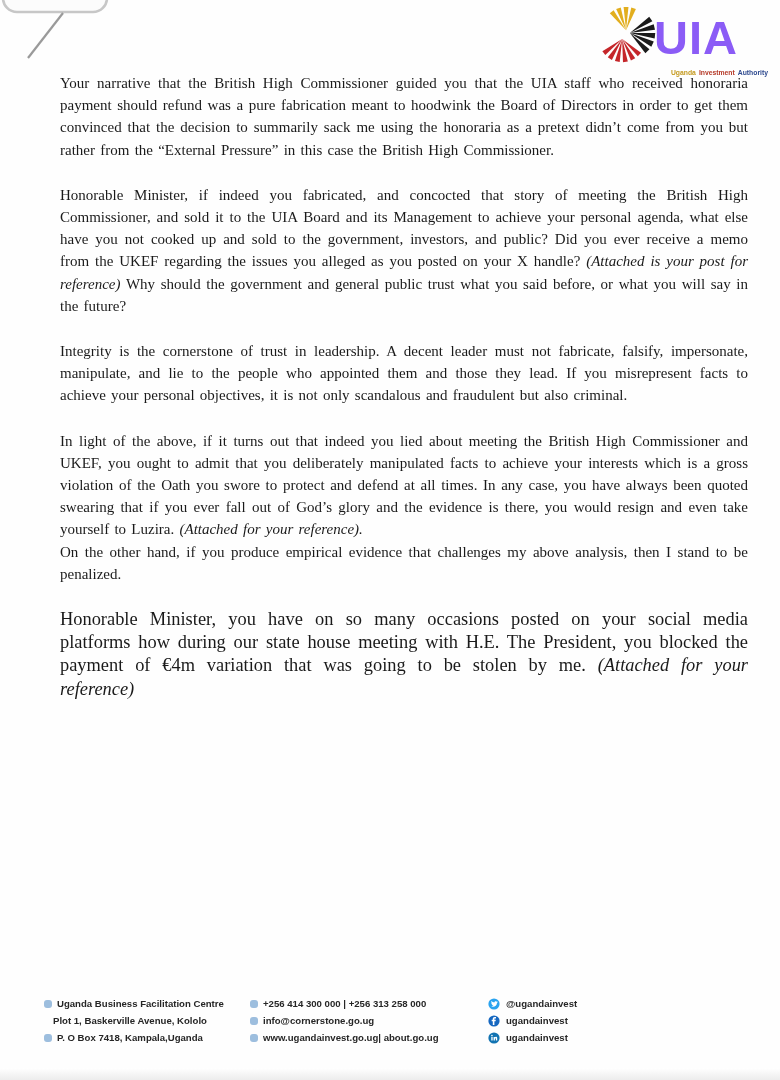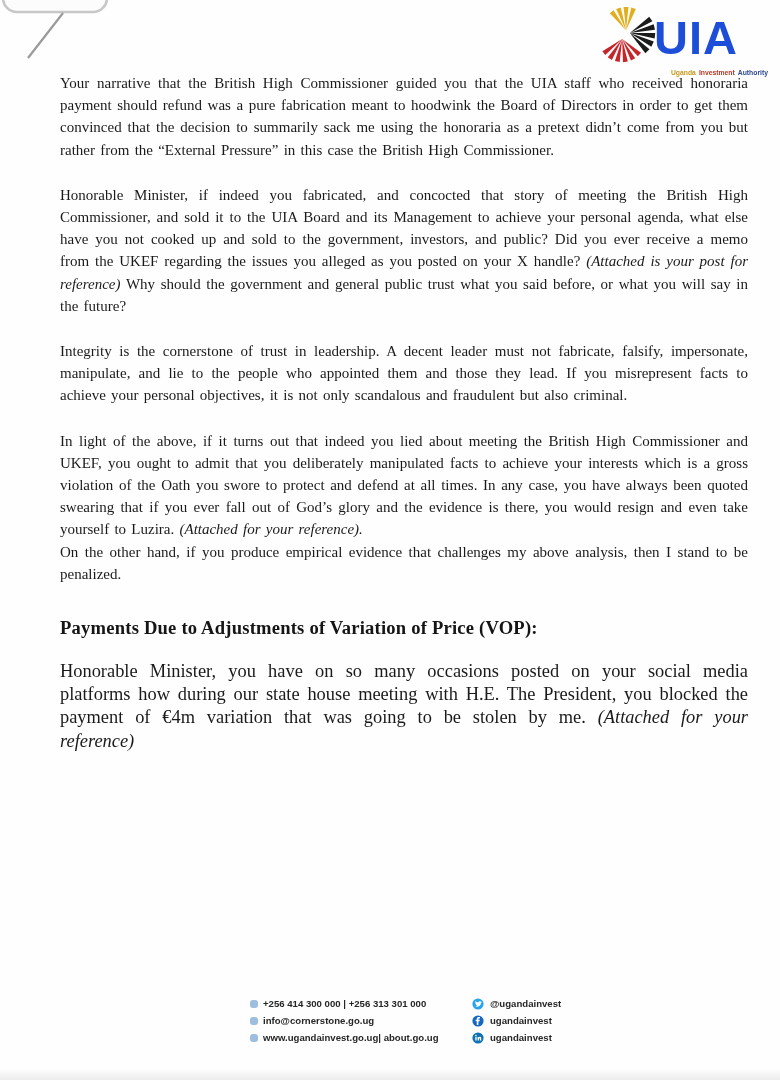--- a/index.html
+++ b/index.html
@@ -6,21 +6,21 @@
   .page{position:relative;width:780px;height:1080px;background:#fefefe;overflow:hidden;
         font-family:"Liberation Serif",serif;}
 
   
   .bubble{position:absolute;top:0;left:0;width:220px;height:150px;pointer-events:none;}
 
   
   .logo{position:absolute;top:4px;right:8px;width:176px;}
   .logo-row{display:flex;align-items:center;}
   .logo-text{font-family:"Liberation Sans",sans-serif;font-weight:700;font-size:47px;
-             line-height:1;color:#1d4ed8;letter-spacing:1px;margin-left:-4px;}
+             line-height:1;color:#8b5cf6;letter-spacing:1px;margin-left:-4px;}
   .tagline{display:flex;gap:3px;justify-content:flex-end;margin:-1px 4px 0 0;
            font-family:"Liberation Sans",sans-serif;font-size:6.8px;font-weight:700;}
 
   
   .doc-body{position:absolute;left:60px;width:688px;top:72px;color:#1a1a1a;text-align:justify;}
   .para{margin:0 0 23px 0;font-size:15px;line-height:22.2px;font-weight:400;
         word-spacing:1.5px;}
   .para .it{font-style:italic;}
   .para.light{font-weight:400;font-size:18.4px;line-height:23.2px;word-spacing:2px;}
   .sec-heading{font-size:18.6px;font-weight:700;margin:32px 0 21px 0;text-align:left;
@@ -94,44 +94,57 @@
   <div class="doc-body">
 
     <p class="para">Your narrative that the British High Commissioner guided you that the UIA staff who received honoraria payment should refund was a pure fabrication meant to hoodwink the Board of Directors in order to get them convinced that the decision to summarily sack me using the honoraria as a pretext didn’t come from you but rather from the “External Pressure” in this case the British High Commissioner.</p>
 
     <p class="para"><span>Honorable Minister, if indeed you fabricated, and concocted that story of meeting the British High Commissioner, and sold it to the UIA Board and its Management to achieve your personal agenda, what else have you not cooked up and sold to the government, investors, and public? Did you ever receive a memo from the UKEF regarding the issues you alleged as you posted on your X handle? </span><span class="it">(Attached is your post for reference)</span><span> Why should the government and general public trust what you said before, or what you will say in the future?</span></p>
 
     <p class="para">Integrity is the cornerstone of trust in leadership. A decent leader must not fabricate, falsify, impersonate, manipulate, and lie to the people who appointed them and those they lead. If you misrepresent facts to achieve your personal objectives, it is not only scandalous and fraudulent but also criminal.</p>
 
     <p class="para"><span>In light of the above, if it turns out that indeed you lied about meeting the British High Commissioner and UKEF, you ought to admit that you deliberately manipulated facts to achieve your interests which is a gross violation of the Oath you swore to protect and defend at all times. In any case, you have always been quoted swearing that if you ever fall out of God’s glory and the evidence is there, you would resign and even take yourself to Luzira. </span><span class="it">(Attached for your reference).</span><br><span>On the other hand, if you produce empirical evidence that challenges my above analysis, then I stand to be penalized.</span></p>
 
-    <h2 class="sec-heading">Payments Due to Adjustments of Variation of Price (VOP):</h2>
 
     <p class="para light"><span>Honorable Minister, you have on so many occasions posted on your social media platforms how during our state house meeting with H.E. The President, you blocked the payment of €4m variation that was going to be stolen by me. </span><span class="it">(Attached for your reference)</span></p>
   </div>
 
   <div class="footer">
 
+    <div class="fcol" style="left:44px">
+      <div class="frow">
+        <span class="cicon"></span>
+        <span>Uganda Business Facilitation Centre</span>
+      </div>
+      <div class="frow">
+        <span class="cicon ghost"></span>
+        <span>Plot 1, Baskerville Avenue, Kololo</span>
+      </div>
+      <div class="frow">
+        <span class="cicon"></span>
+        <span>P. O Box 7418, Kampala,Uganda</span>
+      </div>
+    </div>
 
     <div class="fcol" style="left:250px">
       <div class="frow">
         <span class="cicon"></span>
-        <span>+256 414 300 000 | +256 313 301 000</span>
+        <span>+256 414 300 000 | +256 313 258 000</span>
       </div>
       <div class="frow">
         <span class="cicon"></span>
         <span>info@cornerstone.go.ug</span>
       </div>
       <div class="frow">
         <span class="cicon"></span>
         <span>www.ugandainvest.go.ug| about.go.ug</span>
       </div>
     </div>
 
-    <div class="fcol" style="left:472px">
+    <div class="fcol" style="left:488px">
       <div class="frow">
         <span class="sicon">
           <svg width="12" height="12" viewBox="0 0 12 12">
             <circle cx="6" cy="6" r="5.6" fill="#2aa3ef"></circle>
             <path fill="#ffffff" d="M3.1,8.3c2.9,1.1,5.8-0.5,5.9-3.3l0.9-0.9l-0.9,0.2
               c0.4-0.3,0.6-0.6,0.7-1l-1,0.4C7.9,2.8,6.5,3.3,6.4,4.5C5.2,4.4,4.1,3.9,3.4,3
               C3,3.8,3.3,4.7,4,5.2L3.3,5c0,0.8,0.5,1.4,1.3,1.6l-0.7,0c0.3,0.7,0.9,1,1.6,1
               C4.8,8.1,4,8.3,3.1,8.3z"></path>
           </svg>
         </span>

